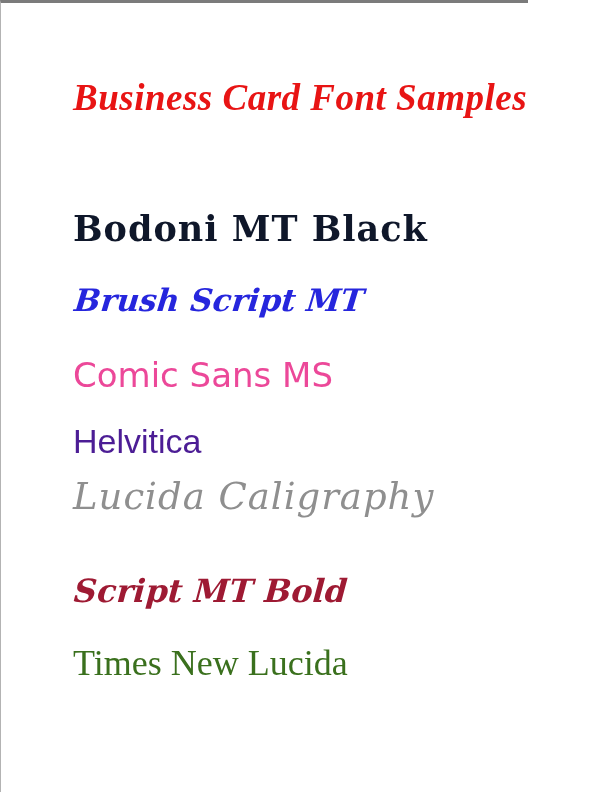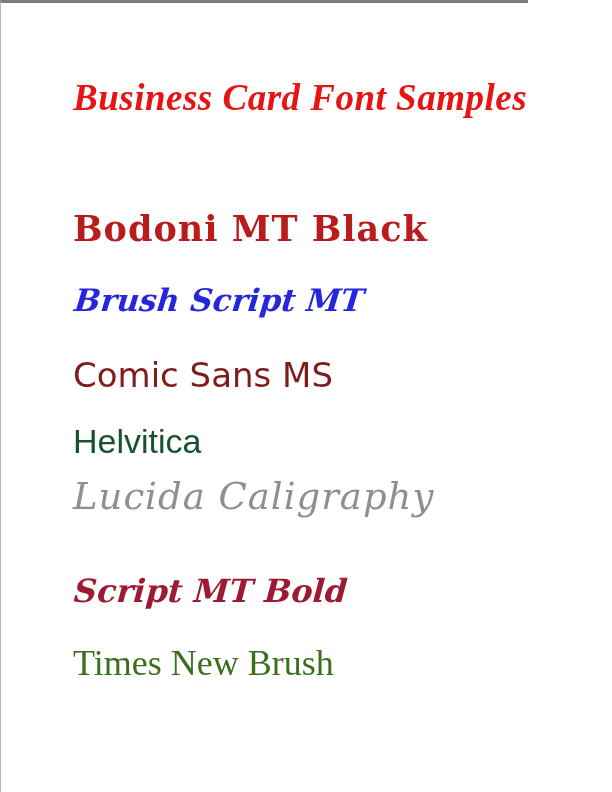--- a/index.html
+++ b/index.html
@@ -95,27 +95,27 @@
   }
 </style>
 </head>
 <body>
 
 <div class="page">
 
   <div class="line doc-title" style="color: rgb(232, 20, 20);">Business Card Font Samples</div>
 
 
-  <div class="line f-bodoni" style="color: #b91c1c;">Bodoni MT Black</div>
+  <div class="line f-bodoni" style="color: #0f172a;">Bodoni MT Black</div>
 
   <div class="line f-brush" style="color: rgb(38, 38, 221);">Brush Script MT</div>
 
-  <div class="line f-comic" style="color: #7f1d1d;">Comic Sans MS</div>
+  <div class="line f-comic" style="color: #ec4899;">Comic Sans MS</div>
 
-  <div class="line f-helvitica" style="color: #14532d;">Helvitica</div>
+  <div class="line f-helvitica" style="color: #4c1d95;">Helvitica</div>
 
   <div class="line f-lucida" style="color: rgb(143, 143, 143);">Lucida Caligraphy</div>
 
   <div class="line f-script" style="color: rgb(158, 26, 51);">Script MT Bold</div>
 
-  <div class="line f-times" style="color: rgb(58, 112, 29);">Times New Brush</div>
+  <div class="line f-times" style="color: rgb(58, 112, 29);">Times New Lucida</div>
 
 </div>
 
 </body></html>

